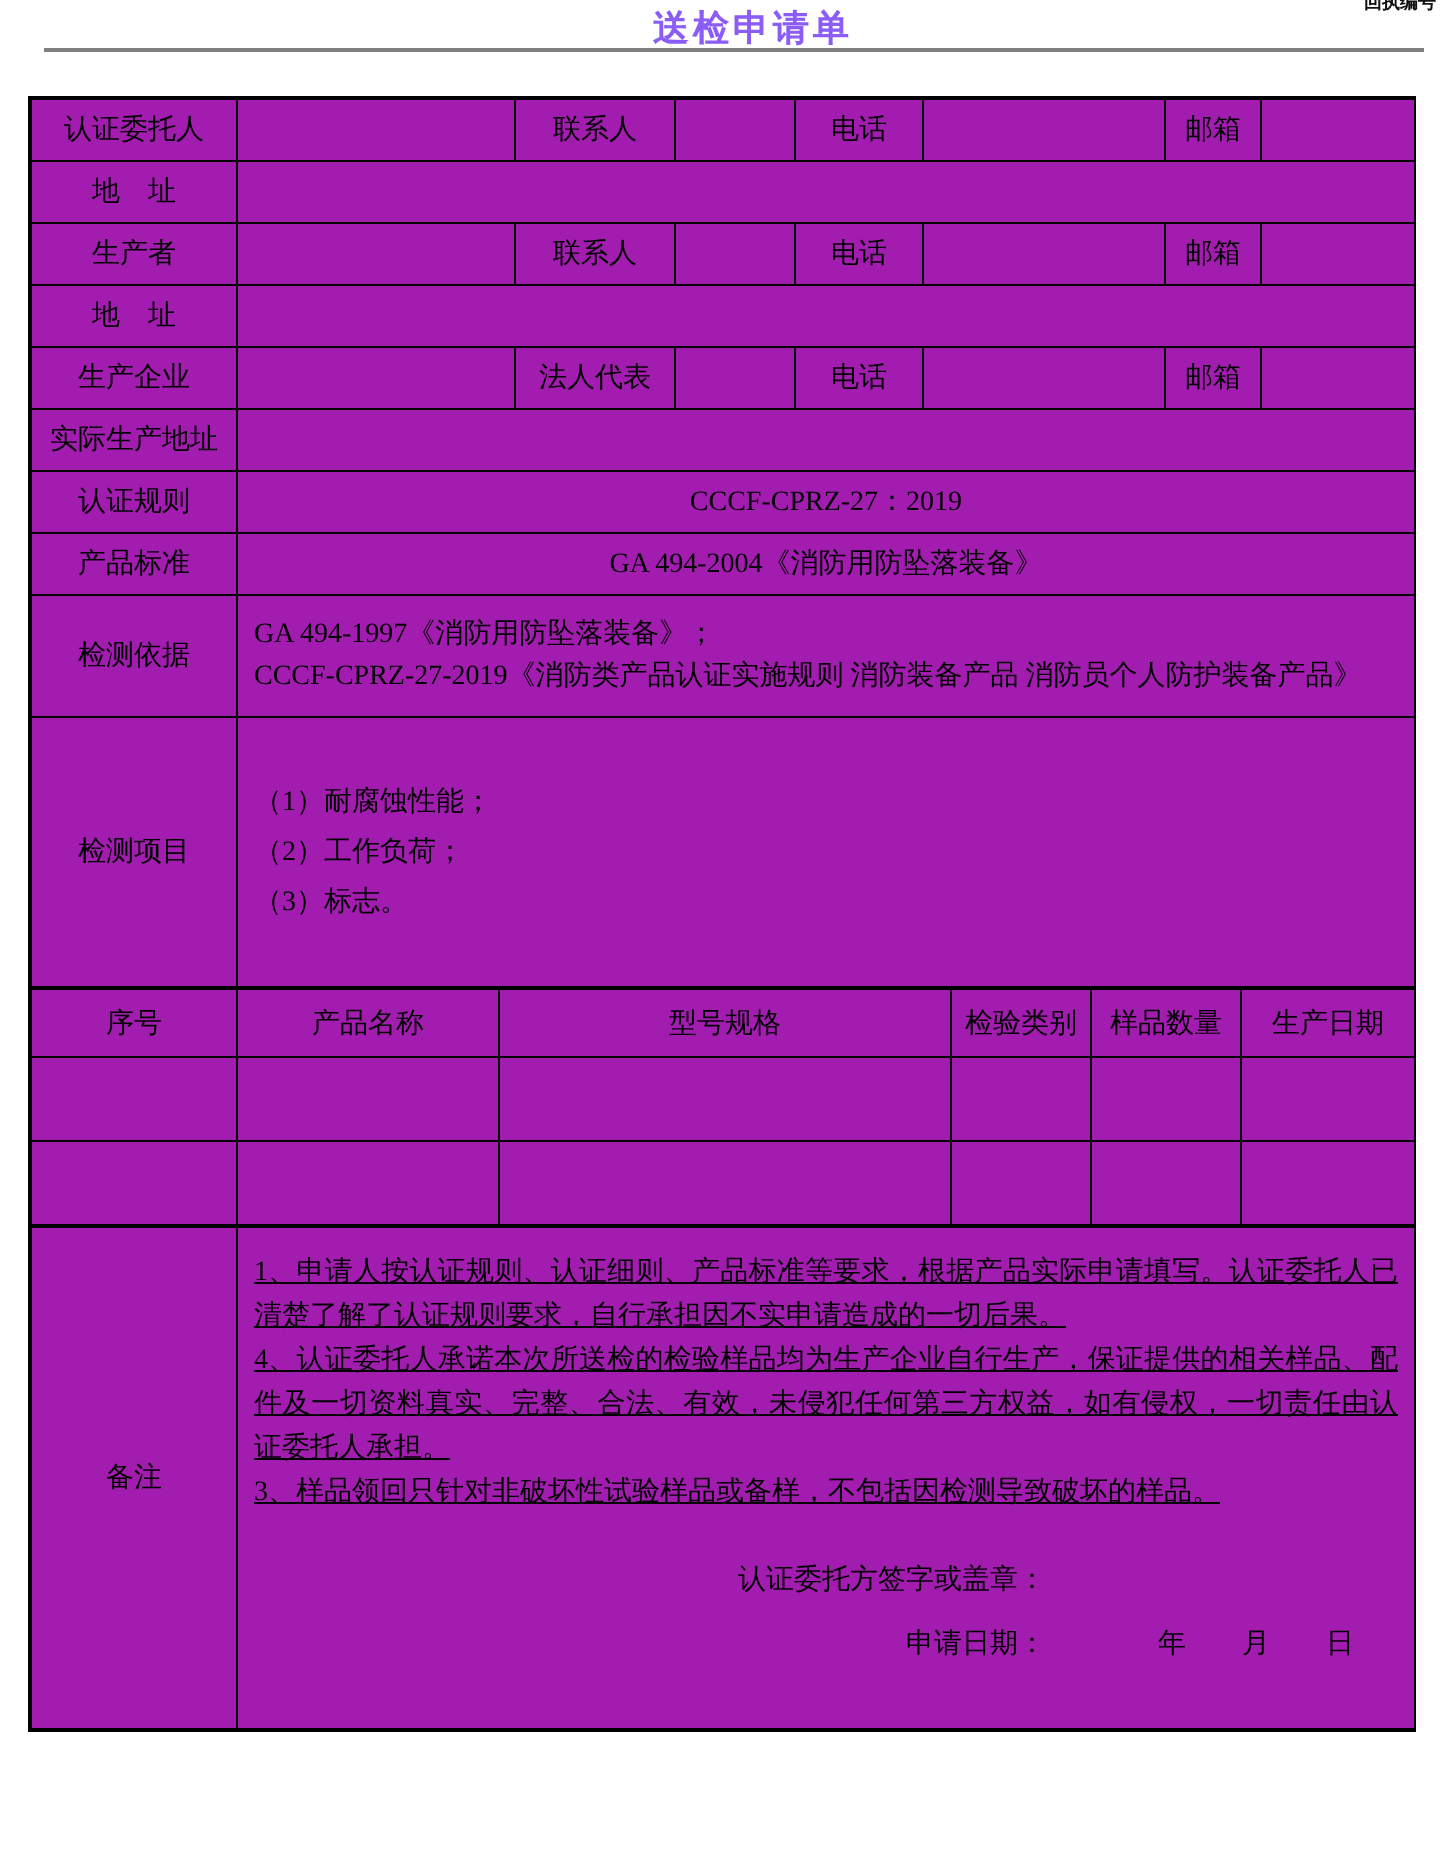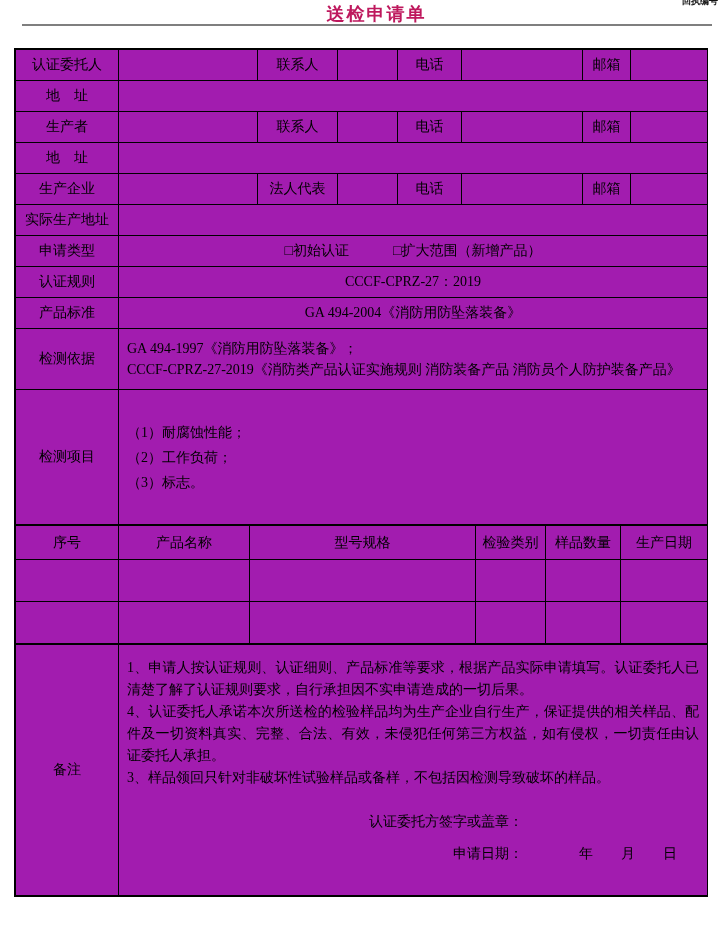--- a/index.html
+++ b/index.html
@@ -10,21 +10,21 @@
     margin: 0;
     overflow: hidden;
     font-family: "Liberation Serif", "DejaVu Serif", serif;
     color: #000000;
   }
   .page-title {
     position: absolute; top: 2px; left: 0; width: 100%;
     text-align: center;
     font-family: "Liberation Sans", "DejaVu Sans", sans-serif;
     font-weight: bold; font-size: 18px; letter-spacing: 2px;
-    color: #be185d;
+    color: #8b5cf6;
     padding-left: 33px;
   }
   .title-rule {
     position: absolute; top: 24px; left: 22px;
     width: 690px; height: 2px; background: #7f7f7f;
   }
   .corner-clip {
     position: absolute; top: 0; right: 2px;
     height: 7px; overflow: hidden;
   }
@@ -59,21 +59,21 @@
   .h61 { height: 61px; }
   .h135 { height: 135px; }
   .h251 { height: 251px; }
   .lines div { line-height: 21px; }
   .items div { line-height: 25px; }
   .opt-gap { margin-left: 44px; }
   .remarks-content {
     vertical-align: top;
     padding: 12px 8px 0 8px;
   }
-  .note { line-height: 22px; text-align: justify; }
+  .note { line-height: 22px; text-align: justify; text-decoration: underline; }
   .sig-line1 { text-align: right; padding-right: 176px; margin-top: 22px; line-height: 22px; }
   .sig-line2 { text-align: right; padding-right: 22px; margin-top: 10px; line-height: 22px; }
 </style>
 </head>
 <body>
 
 <div class="page-title">送检申请单</div>
 <div class="title-rule"></div>
 <div class="corner-clip">
   <span>回执编号</span>
@@ -127,26 +127,20 @@
       <td class="lbl">法人代表</td>
       <td></td>
       <td class="lbl">电话</td>
       <td></td>
       <td class="lbl">邮箱</td>
       <td></td>
     </tr>
     <tr class="h31">
       <td class="lbl">实际生产地址</td>
       <td colspan="7"></td>
-    </tr>
-    <tr class="h31">
-      <td class="lbl">申请类型</td>
-      <td colspan="7" class="ctr">
-        <span>□初始认证</span><span class="opt-gap">□扩大范围（新增产品）</span>
-      </td>
     </tr>
     <tr class="h31">
       <td class="lbl">认证规则</td>
       <td colspan="7" class="ctr">CCCF-CPRZ-27：2019</td>
     </tr>
     <tr class="h31">
       <td class="lbl">产品标准</td>
       <td colspan="7" class="ctr">GA 494-2004《消防用防坠落装备》</td>
     </tr>
     <tr class="h61">

